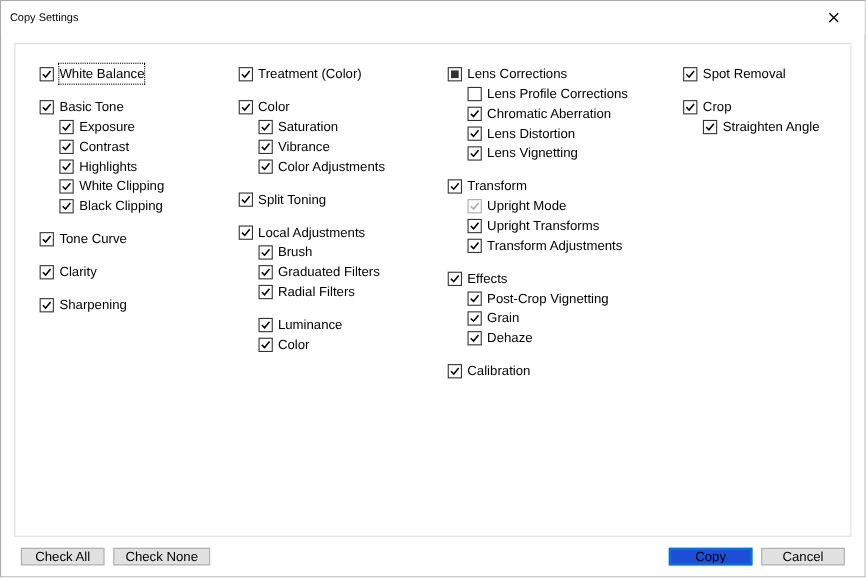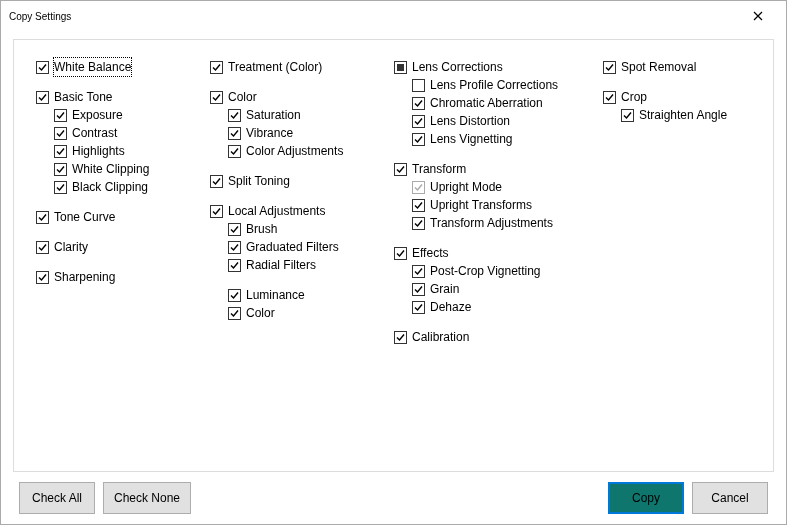--- a/index.html
+++ b/index.html
@@ -47,21 +47,21 @@
   }
   .groupbox {
     flex: 1;
     border: 1px solid #ddd;
     padding: 18px 18px 12px 22px;
     position: relative;
   }
   .columns {
     display: flex;
     align-items: flex-start;
-    gap: 24px;
+    gap: 37px;
   }
   .col { display: flex; flex-direction: column; }
   .col1 { width: 150px; }
   .col2 { width: 160px; }
   .col3 { width: 185px; }
   .col4 { width: 140px; }
   .group { margin-bottom: 12px; }
   .row {
     display: flex;
     align-items: center;
@@ -95,32 +95,32 @@
   }
   .button-row {
     display: flex;
     align-items: center;
     padding: 10px 6px 0 6px;
     gap: 8px;
   }
   .spacer { flex: 1; }
   .btn {
     min-width: 76px;
-    height: 32px;
+    height: 16px;
     border: 1px solid #adadad;
     background: #e1e1e1;
     font: inherit;
     padding: 0 10px;
     cursor: pointer;
   }
   .btn.default {
     border: 1px solid #0078d7;
     outline: 1px solid #0078d7;
     outline-offset: -2px;
-    background: #0f766e;
+    background: #1d4ed8;
   }
 </style>
 </head>
 <body>
 
 <div class="window">
   <div class="titlebar">
     <div class="title">Copy Settings</div>
     <div class="close-btn">
       <svg viewBox="0 0 10 10">

